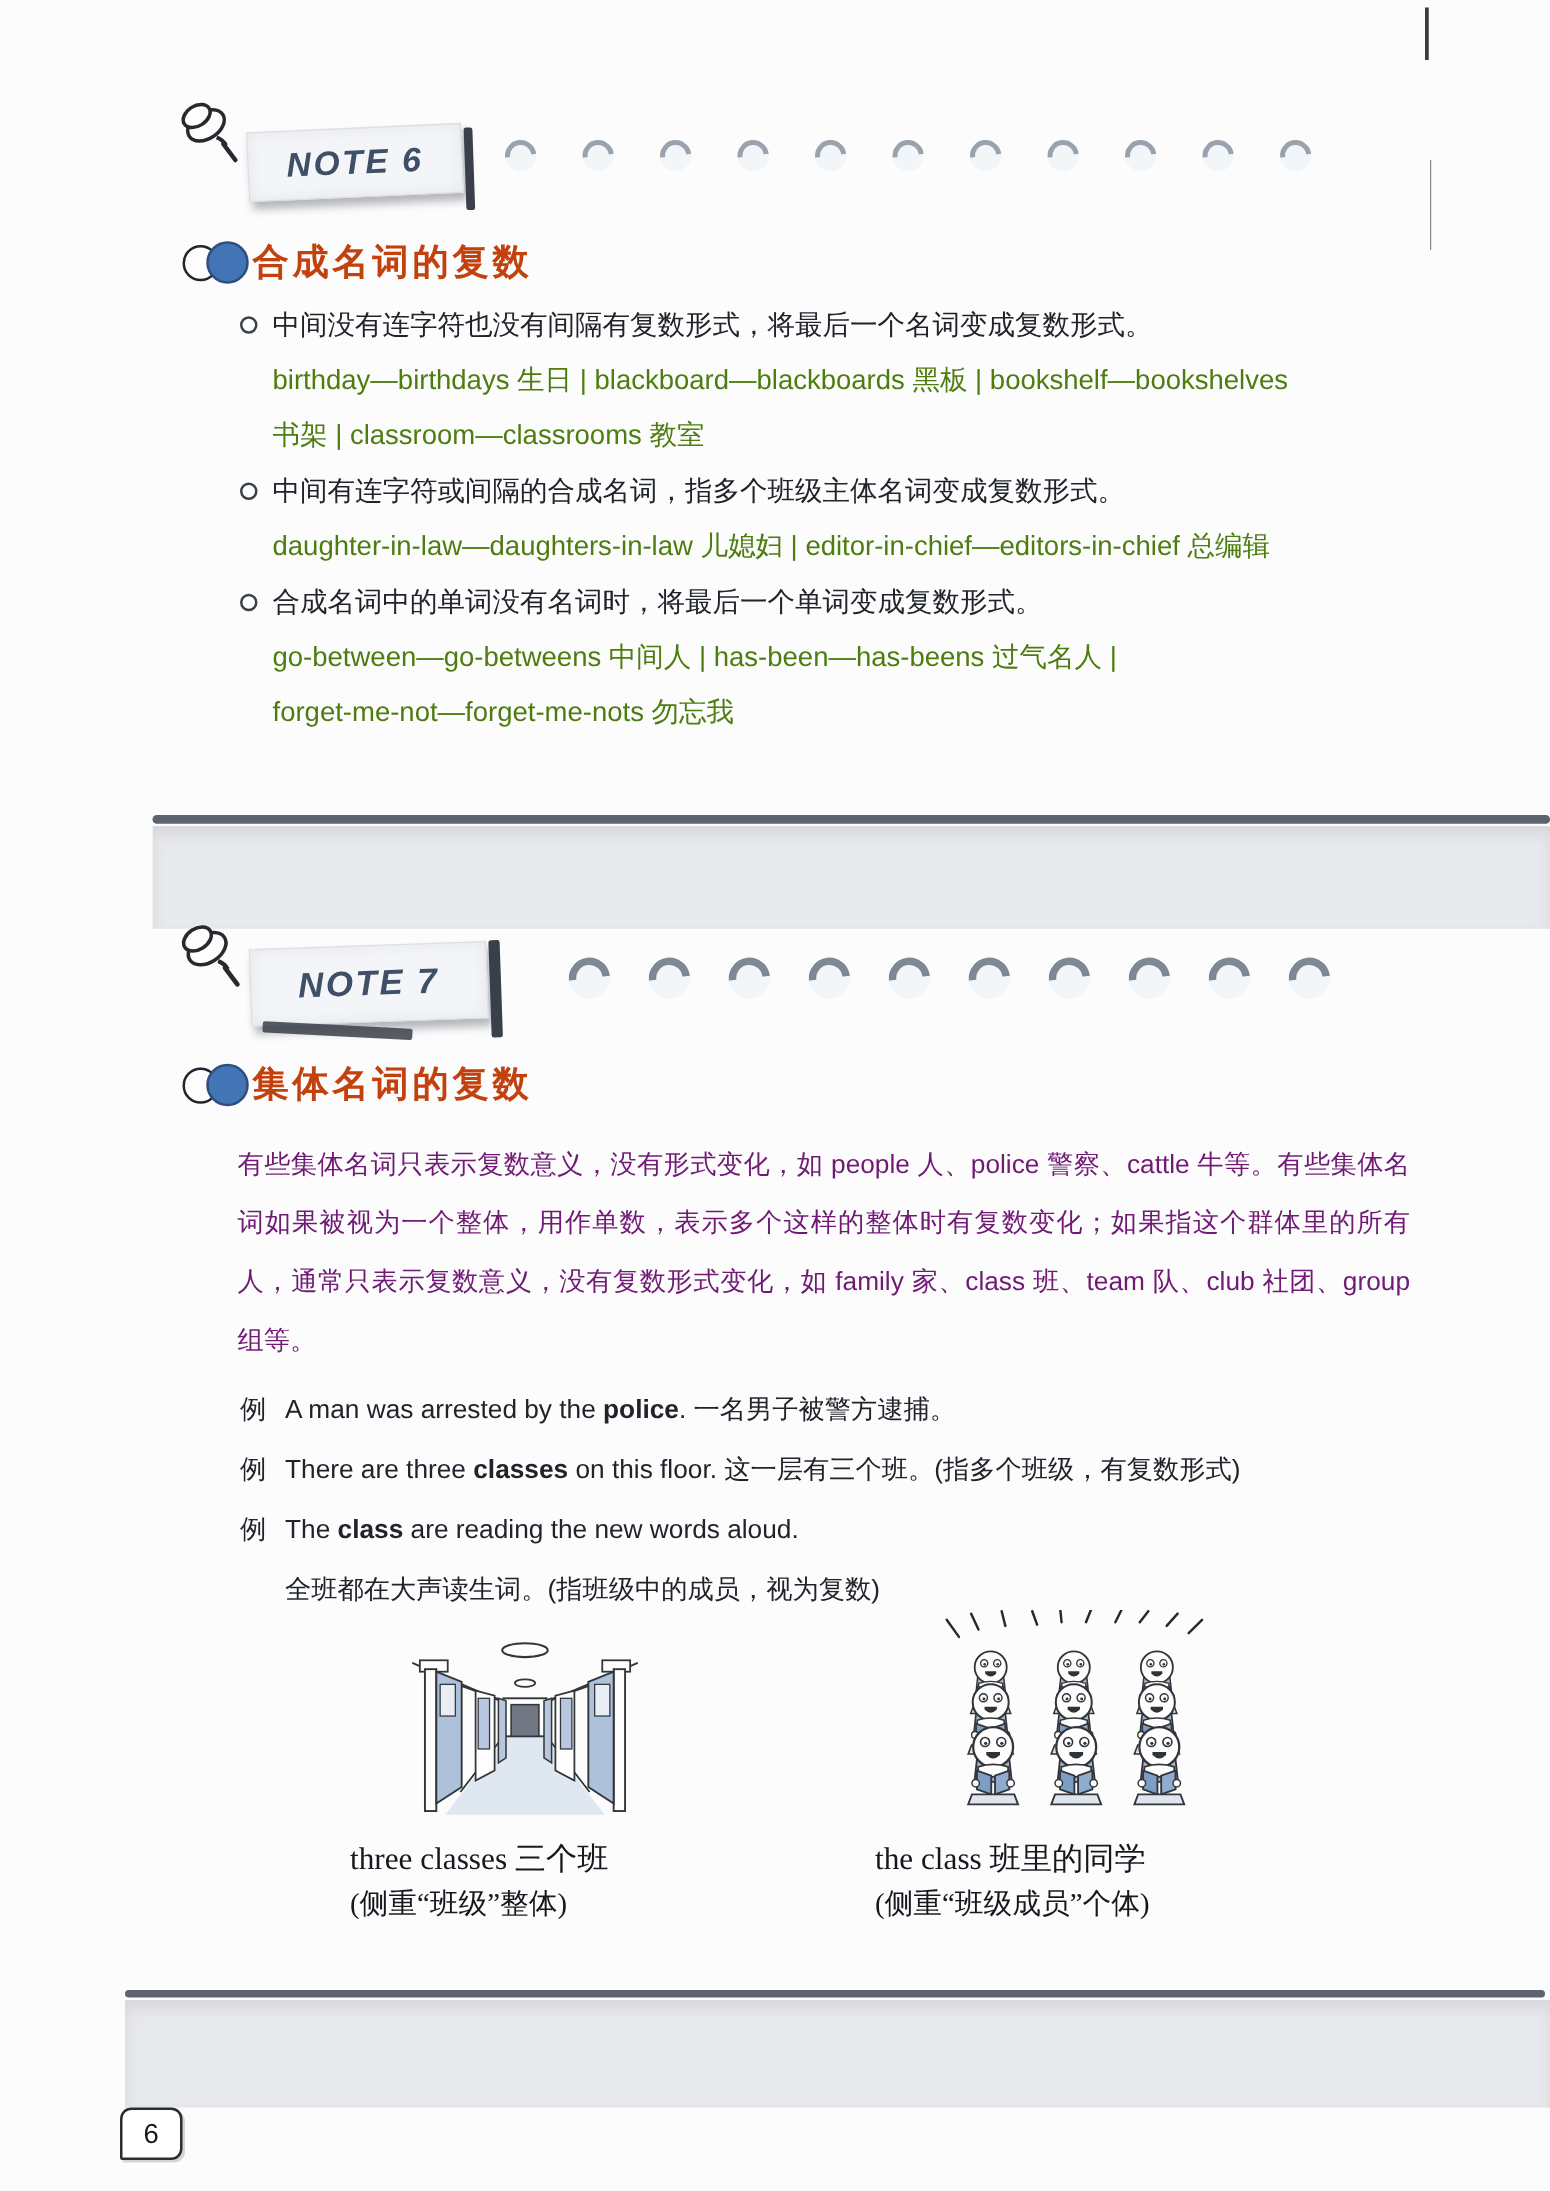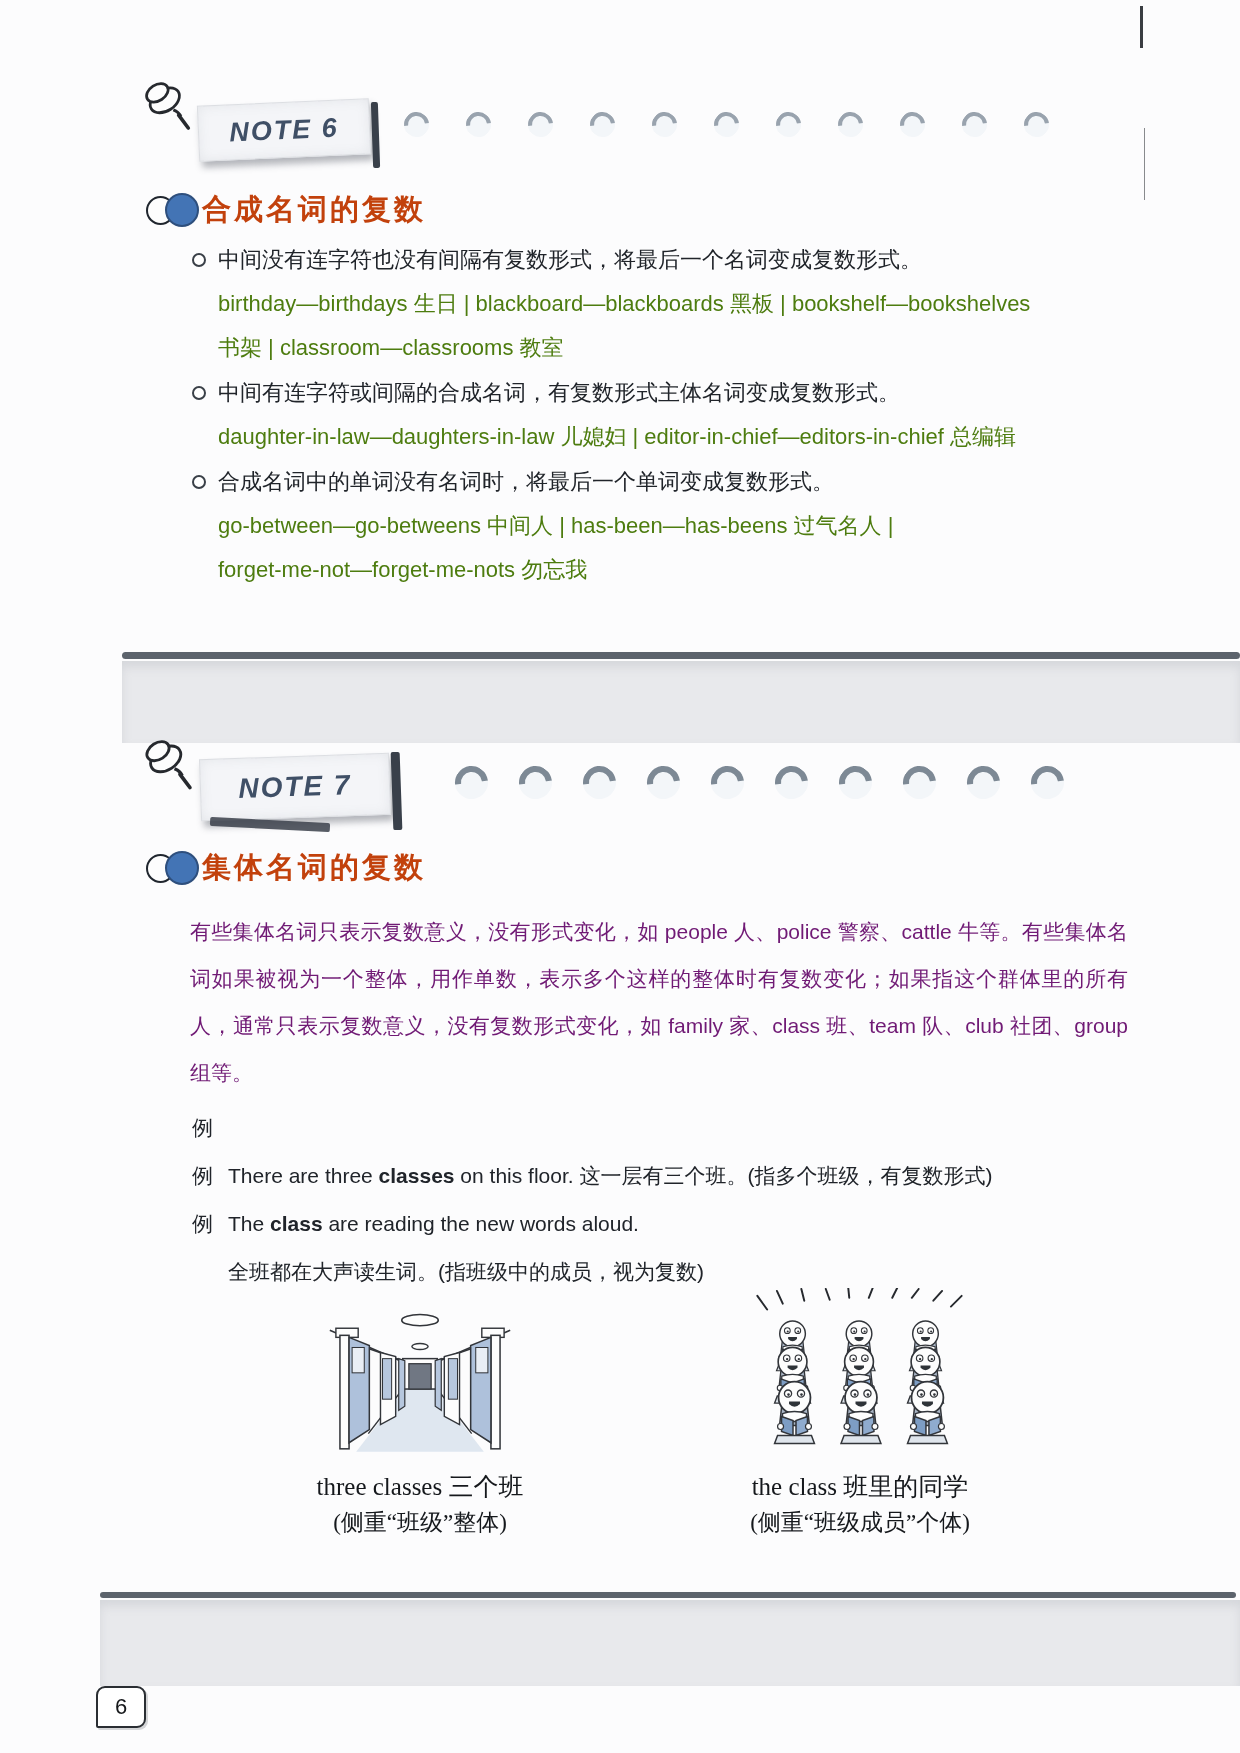--- a/index.html
+++ b/index.html
@@ -49,21 +49,21 @@
   .divider-band{position:absolute;background:#e8e9ec;box-shadow:inset 0 6px 10px rgba(160,164,172,.25)}
 
   
   .paragraph{position:absolute;left:190px;top:908px;width:938px;font-size:21px;line-height:47px;text-align:justify;color:#701a75}
   .examples{position:absolute;left:192px;top:1104px;width:945px;font-size:21px;color:#20242a}
   .example-row{display:flex;line-height:48px}
   .ex-marker{flex:none;width:36px}
   .ex-continuation{padding-left:36px;line-height:48px}
 
   
-  .figure{position:absolute;text-align:center}
+  .figure{position:absolute;text-align:left}
   .figure svg{display:block;margin:0 auto}
   .caption{font-family:"Liberation Serif","DejaVu Serif",serif;font-size:25px;color:#15181c;margin-top:8px}
   .subcaption{font-family:"Liberation Serif","DejaVu Serif",serif;font-size:23px;color:#15181c;margin-top:4px}
 
   
   #page-number{position:absolute;left:96px;top:1686px;width:50px;height:42px;border:2px solid #2a2e33;
     border-radius:9px 9px 9px 2px;background:#fff;display:flex;align-items:center;justify-content:center;
     font-size:22px;color:#16181b;box-shadow:2px 2px 0 rgba(90,95,102,.25)}
 </style>
 </head>
@@ -111,21 +111,21 @@
   <div class="bullets">
     <div class="bullet">
       <span class="bullet-marker"></span>
       <div class="bullet-text"><span>中间</span><span class="wavy">没有连字符</span><span>也</span><span class="wavy">没有间隔</span><span>有复数形式，将</span><span class="wavy">最后一个名词</span><span>变成复数形式。</span></div>
     </div>
     <div class="example">birthday—birthdays 生日 | blackboard—blackboards 黑板 | bookshelf—bookshelves
 书架 | classroom—classrooms 教室</div>
 
     <div class="bullet">
       <span class="bullet-marker"></span>
-      <div class="bullet-text"><span>中间</span><span class="wavy">有连字符</span><span>或</span><span class="wavy">间隔</span><span>的合成名词，有复数形式</span><span class="wavy">主体名词</span><span>变成复数形式。</span></div>
+      <div class="bullet-text"><span>中间</span><span class="wavy">有连字符</span><span>或</span><span class="wavy">间隔</span><span>的合成名词，指多个班级</span><span class="wavy">主体名词</span><span>变成复数形式。</span></div>
     </div>
     <div class="example">daughter-in-law—daughters-in-law 儿媳妇 | editor-in-chief—editors-in-chief 总编辑</div>
 
     <div class="bullet">
       <span class="bullet-marker"></span>
       <div class="bullet-text"><span>合成名词中的单词</span><span class="wavy">没有名词</span><span>时，将</span><span class="wavy">最后一个单词</span><span>变成复数形式。</span></div>
     </div>
     <div class="example">go-between—go-betweens 中间人 | has-been—has-beens 过气名人 |
 forget-me-not—forget-me-nots 勿忘我</div>
   </div>
@@ -165,20 +165,21 @@
       <span class="circle-blue"></span>
     </span>
     <span class="section-title">集体名词的复数</span>
   </div>
 
   <div class="paragraph"><span>有些集体名词</span><span class="wavy">只表示复数意义</span><span>，</span><span class="wavy">没有形式变化</span><span>，如 people 人、police 警察、cattle 牛等。有些集体名词如果被视为</span><span class="wavy">一个整体</span><span>，用作</span><span class="wavy">单数</span><span>，表示多个这样的整体时有复数变化；如果指这个群体里的</span><span class="wavy">所有人</span><span>，通常</span><span class="wavy">只表示复数意义</span><span>，没有复数形式变化，如 family 家、class 班、team 队、club 社团、group 组等。</span></div>
 
   <div class="examples">
     <div class="example-row">
       <span class="ex-marker">例</span>
+      <span><span>A man was arrested by the </span><span class="bold">police</span><span>. 一名男子被警方逮捕。</span></span>
     </div>
     <div class="example-row">
       <span class="ex-marker">例</span>
       <span><span>There are three </span><span class="bold">classes</span><span> on this floor. 这一层有三个班。(指多个班级，有复数形式)</span></span>
     </div>
     <div class="example-row">
       <span class="ex-marker">例</span>
       <span><span>The </span><span class="bold">class</span><span> are reading the new words aloud.</span></span>
     </div>
     <div class="ex-continuation">全班都在大声读生词。(指班级中的成员，视为复数)</div>

